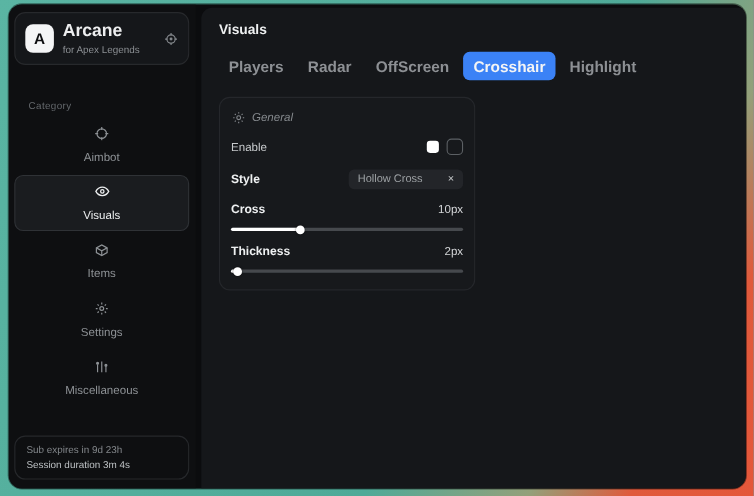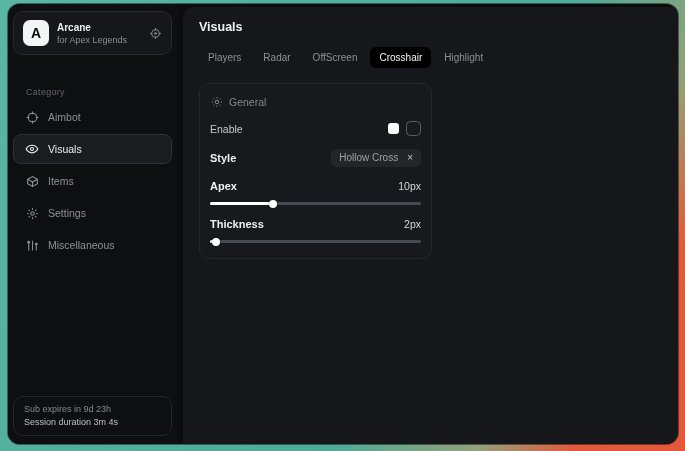--- a/index.html
+++ b/index.html
@@ -23,61 +23,61 @@
   .profile-card {
     border:1px solid #27292c; background:#15171a; border-radius:10px;
     padding:8px 9px; display:flex; align-items:center; gap:8px;
   }
   .logo {
     width:26px; height:26px; background:#f4f5f6; border-radius:7px;
     color:#0d0e10; font-weight:bold; font-size:14px;
     display:flex; align-items:center; justify-content:center; flex:0 0 26px;
   }
   .profile-meta { display:flex; flex-direction:column; gap:2px; min-width:0; }
-  .profile-name { font-size:10px; font-weight:bold; color:#edeeef; }
+  .profile-name { font-size:16px; font-weight:bold; color:#edeeef; }
   .profile-sub  { font-size:9px; color:#8b8f93; white-space:nowrap;text-align:center; }
   .profile-target { margin-left:auto; color:#85898d; display:flex; }
   .category-label { margin:32px 0 5px 13px; font-size:9px; color:#63676b; letter-spacing:.3px; }
   .nav { display:flex; flex-direction:column; gap:2px; }
   .nav-item {
     display:flex; align-items:center; gap:9px; padding:7px 11px;
     border-radius:8px; border:1px solid transparent;
-    color:#8d9195; font-size:10.5px; cursor:pointer;
+    color:#8d9195; font-size:10.5px; cursor:pointer;flex-direction:column;
   }
   .nav-item.active { background:#1a1c1f; border-color:#2f3236; color:#eceeef; }
   .nav-item .ic { display:flex; width:14px; height:14px; align-items:center; justify-content:center; }
   .sidebar-footer {
     margin-top:auto; border:1px solid #26282b; border-radius:10px;
     padding:7px 10px 8px; display:flex; flex-direction:column; gap:3px;justify-content:space-between;
   }
   .sub-expires { font-size:9px; color:#83878b; }
   .session-duration { font-size:9px; color:#bcc0c3; }
   
   .main {
     flex:1; background:#15171a; margin:3px 0 0 5px;
     border-radius:10px 0 0 0; padding:13px 16px;
   }
   .main-title { font-size:12.5px; font-weight:bold; color:#eef0f1; }
   .tabs { display:flex; gap:4px; margin-top:13px; align-items:center; }
-  .tab { padding:5px 9px; font-size:10px; color:#8d9094; border-radius:6px; cursor:pointer; white-space:nowrap; }
-  .tab.active { background:#000000; color:#f3f4f5; }
+  .tab { padding:5px 9px; font-size:14px; color:#8d9094; border-radius:6px; cursor:pointer; white-space:nowrap;font-weight:bold; }
+  .tab.active { background:#3b82f6; color:#f3f4f5; }
   .panel {
     width:233px; margin-top:15px; background:#17191c;
     border:1px solid #25272b; border-radius:10px; padding:10px 9px 13px;
   }
-  .panel-header { display:flex; align-items:center; gap:6px; color:#85898d; font-size:10.5px; padding:2px 2px 0; }
+  .panel-header { display:flex; align-items:center; gap:6px; color:#85898d; font-size:10.5px; padding:2px 2px 0;font-style:italic; }
   .row { display:flex; justify-content:space-between; align-items:center; margin-top:13px; padding:0 1px; }
   .lbl-soft { font-size:10.5px; color:#c7cacc; }
   .lbl-bold { font-size:11px; font-weight:bold; color:#eef0f1;text-align:right; }
   .val { font-size:10.5px; color:#d4d6d8; }
   .enable-controls { display:flex; align-items:center; gap:7px; }
   .swatch { width:11px; height:11px; border-radius:3px; cursor:pointer; }
   .checkbox { width:15px; height:15px; border:1.5px solid #5c6064; border-radius:4.5px; background:transparent; cursor:pointer; }
   .style-pill {
-    display:flex; align-items:flex-end; gap:9px; background:#232529;
+    display:flex; align-items:flex-end; gap:23px; background:#232529;
     border-radius:5px; padding:3px 8px 4px; cursor:pointer;margin-left:39px;
   }
   .style-pill-text { font-size:10px; color:#9da1a4; }
   .style-pill-x { font-size:10px; color:#c4c7c9; line-height:1; cursor:pointer; }
   .slider { position:relative; height:3px; background:#46494d; border-radius:2px; margin:10px 1px 2px; cursor:pointer; }
   .slider-fill { position:absolute; left:0; top:0; height:100%; background:#ffffff; border-radius:2px; }
   .slider-thumb {
     position:absolute; top:50%; transform:translate(-50%,-50%);
     width:8px; height:8px; background:#ffffff; border-radius:50%;
     box-shadow:0 0 2px rgba(0,0,0,.6); cursor:grab;
@@ -202,21 +202,21 @@
 
       <div class="row">
         <span class="lbl-bold">Style</span>
         <span class="style-pill">
           <span class="style-pill-text">Hollow Cross</span>
           <span class="style-pill-x">×</span>
         </span>
       </div>
 
       <div class="row">
-        <span class="lbl-bold">Apex</span>
+        <span class="lbl-bold">Cross</span>
         <span class="val">10px</span>
       </div>
       <div class="slider">
         <div class="slider-fill" style="width: 30%;"></div>
         <div class="slider-thumb" style="left: 30%;"></div>
       </div>
 
       <div class="row">
         <span class="lbl-bold">Thickness</span>
         <span class="val">2px</span>

